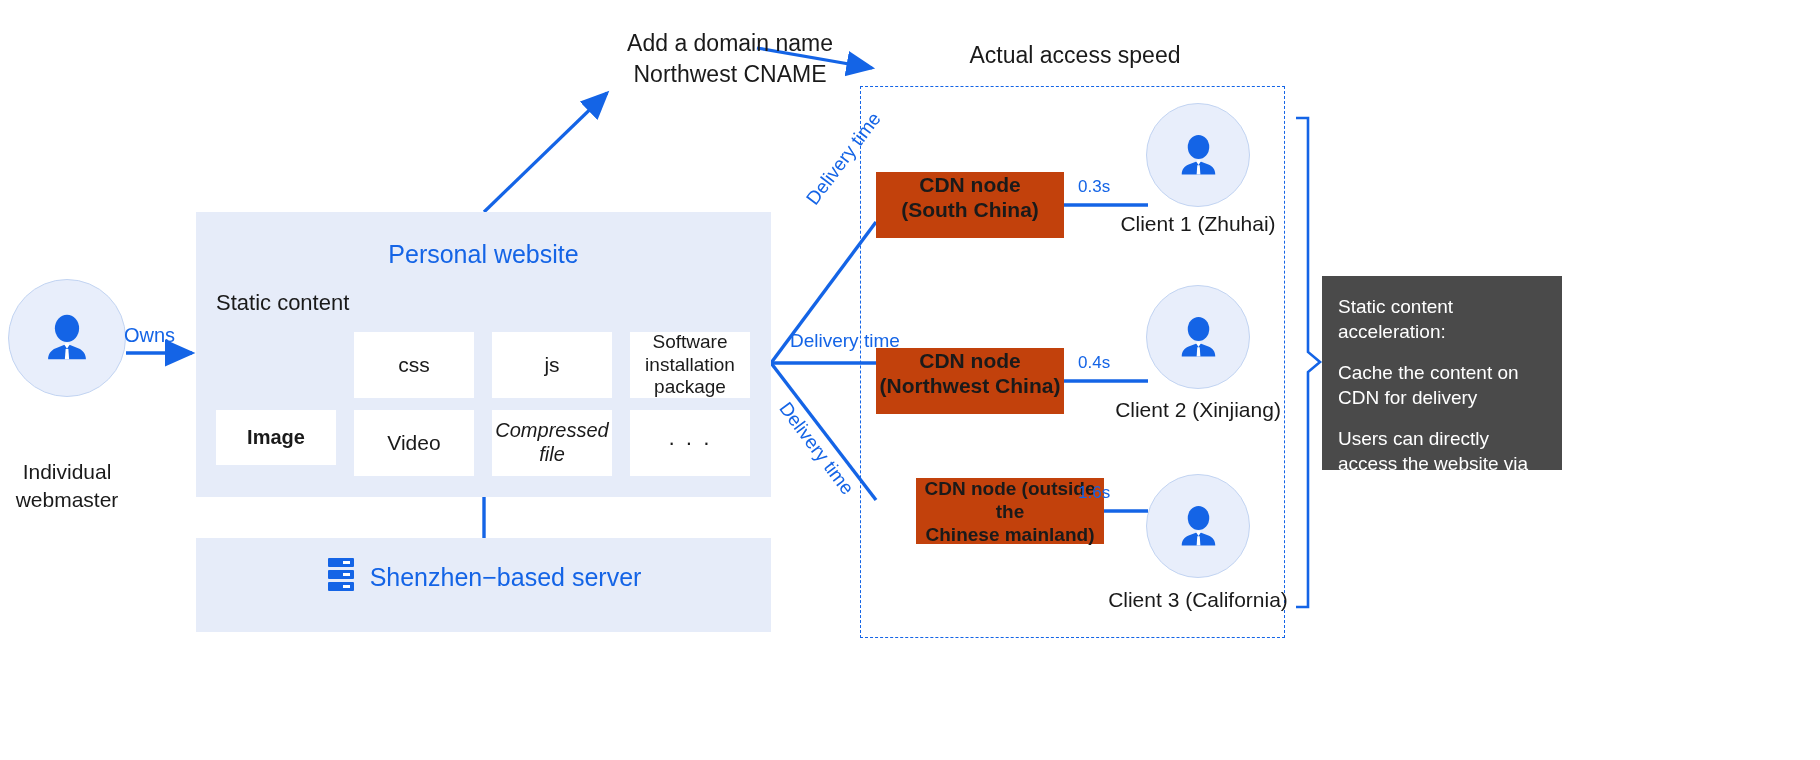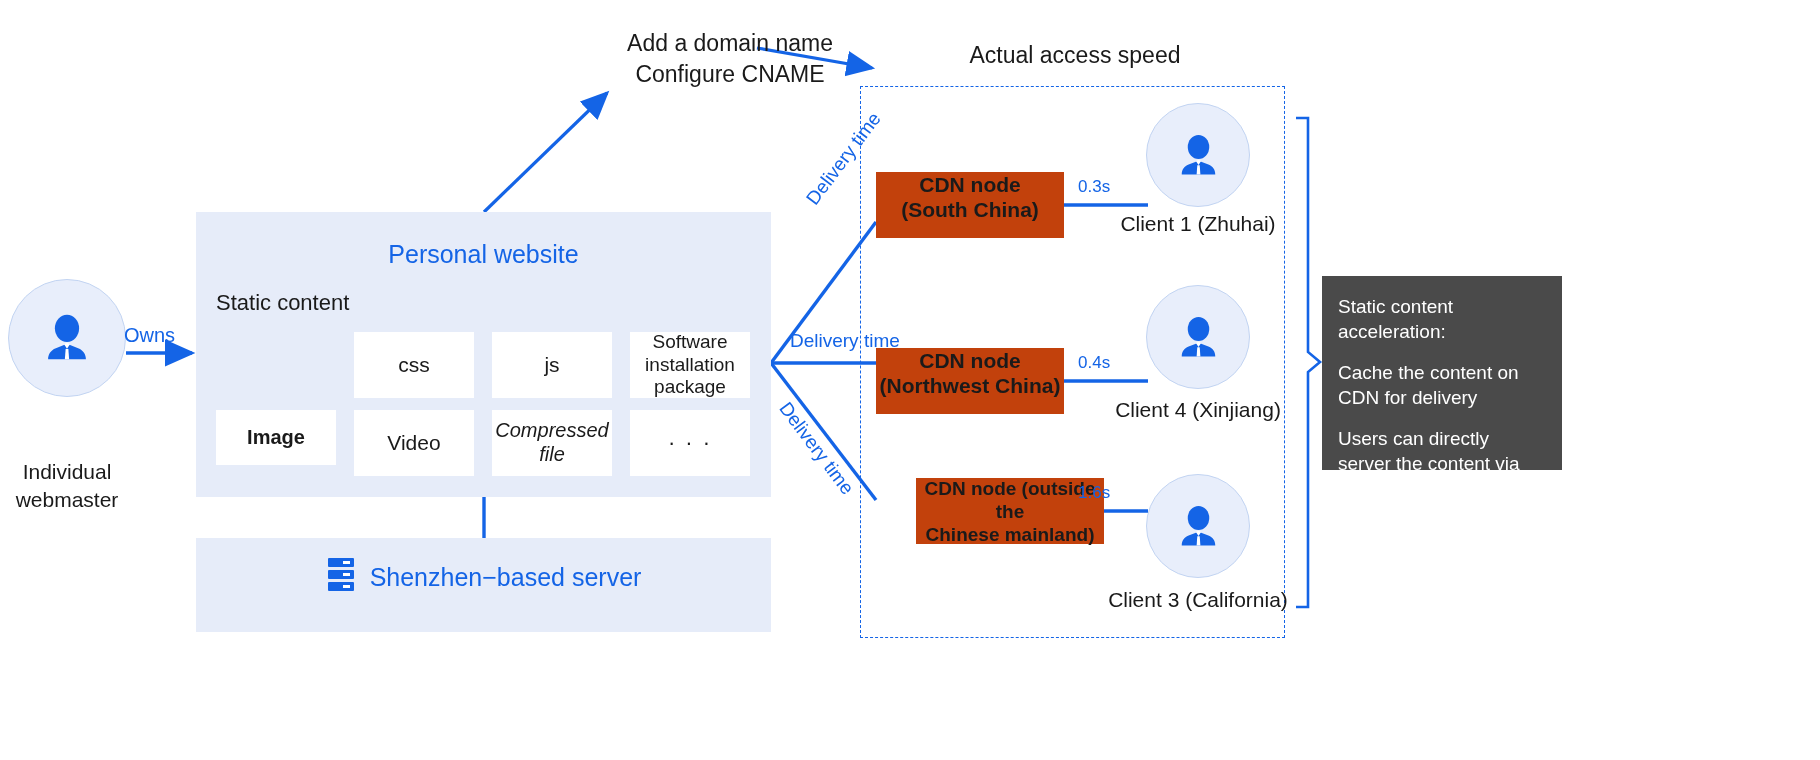--- a/index.html
+++ b/index.html
@@ -96,21 +96,21 @@
     <line x1="1064" y1="381" x2="1148" y2="381" stroke="#1464e6" stroke-width="3.4"></line>
     <line x1="1064" y1="511" x2="1148" y2="511" stroke="#1464e6" stroke-width="3.4"></line>
 
     <line x1="484" y1="497" x2="484" y2="538" stroke="#1464e6" stroke-width="3.4"></line>
 
     <path d="M1296,118 L1308,118 L1308,352 L1320,362 L1308,372 L1308,607 L1296,607" fill="none" stroke="#1464e6" stroke-width="2.6"></path>
   </svg>
 
   <div class="abs center t-black" style="left:540px; top:28px; width:380px; font-size:23px; line-height:1.35;">
     <div>Add a domain name</div>
-    <div>Configure CNAME</div>
+    <div>Northwest CNAME</div>
   </div>
 
   <div class="abs center t-black" style="left:930px; top:42px; width:290px; font-size:23px;">Actual access speed</div>
 
   <div class="avatar abs" style="left:8px; top:279px; width:118px; height:118px;">
     <span>
       <svg width="62" height="62" viewBox="0 0 64 64">
         <ellipse cx="32" cy="22" rx="12.5" ry="14" fill="#1464e6"></ellipse>
         <path d="M32 38 L20.5 42.5 C15 44.6 12.5 49 12.5 54 L51.5 54 C51.5 49 49 44.6 43.5 42.5 Z" fill="#1464e6"></path>
         <path d="M29 38.5 L32 43 L35 38.5 L32 37 Z" fill="#ffffff"></path>
@@ -203,21 +203,21 @@
   <div class="avatar abs" style="left:1146px; top:285px; width:104px; height:104px;">
     <span>
       <svg width="55" height="55" viewBox="0 0 64 64">
         <ellipse cx="32" cy="22" rx="12.5" ry="14" fill="#1464e6"></ellipse>
         <path d="M32 38 L20.5 42.5 C15 44.6 12.5 49 12.5 54 L51.5 54 C51.5 49 49 44.6 43.5 42.5 Z" fill="#1464e6"></path>
         <path d="M29 38.5 L32 43 L35 38.5 L32 37 Z" fill="#ffffff"></path>
         <path d="M30.6 43.4 L33.4 43.4 L34.2 54 L29.8 54 Z" fill="#ffffff"></path>
       </svg>
     </span>
   </div>
-  <div class="abs center t-black" style="left:1086px; top:398px; width:224px; font-size:21px;">Client 4 (Xinjiang)</div>
+  <div class="abs center t-black" style="left:1086px; top:398px; width:224px; font-size:21px;">Client 2 (Xinjiang)</div>
 
   <div class="avatar abs" style="left:1146px; top:474px; width:104px; height:104px;">
     <span>
       <svg width="55" height="55" viewBox="0 0 64 64">
         <ellipse cx="32" cy="22" rx="12.5" ry="14" fill="#1464e6"></ellipse>
         <path d="M32 38 L20.5 42.5 C15 44.6 12.5 49 12.5 54 L51.5 54 C51.5 49 49 44.6 43.5 42.5 Z" fill="#1464e6"></path>
         <path d="M29 38.5 L32 43 L35 38.5 L32 37 Z" fill="#ffffff"></path>
         <path d="M30.6 43.4 L33.4 43.4 L34.2 54 L29.8 54 Z" fill="#ffffff"></path>
       </svg>
     </span>
@@ -228,18 +228,18 @@
     <div style="font-size:19px;">
       <div>Static content</div>
       <div>acceleration:</div>
     </div>
     <div style="font-size:19px; margin-top:16px;">
       <div>Cache the content on</div>
       <div>CDN for delivery</div>
     </div>
     <div style="font-size:19px; margin-top:16px;">
       <div>Users can directly</div>
-      <div>server the content via</div>
+      <div>access the website via</div>
       <div>CDN nodes</div>
     </div>
   </div>
 
 </div>
 
 </body></html>

